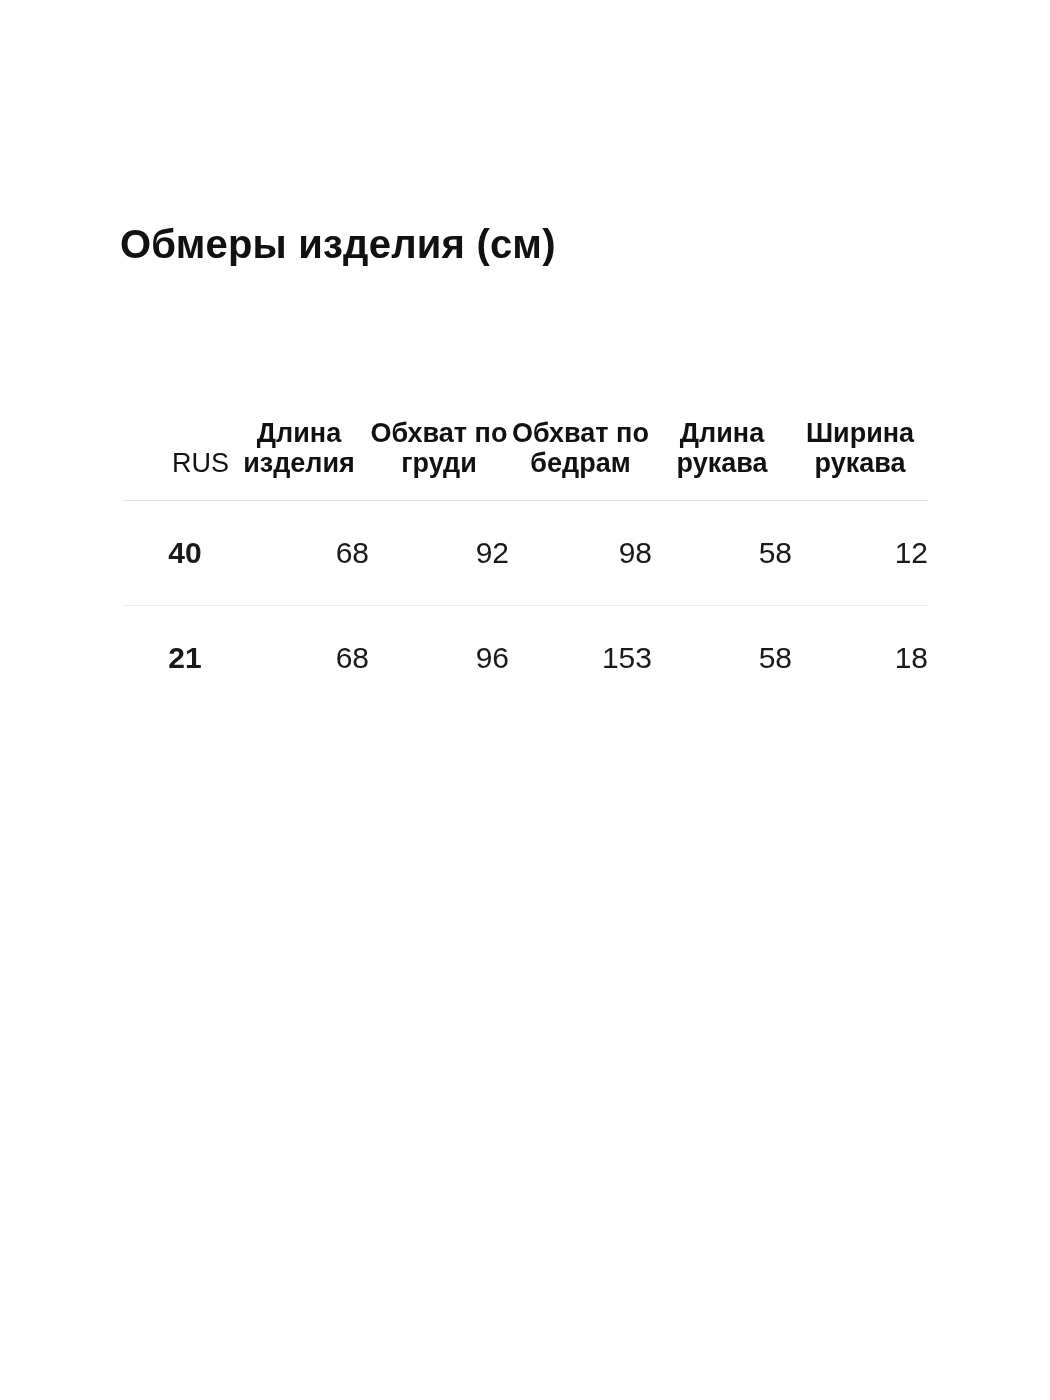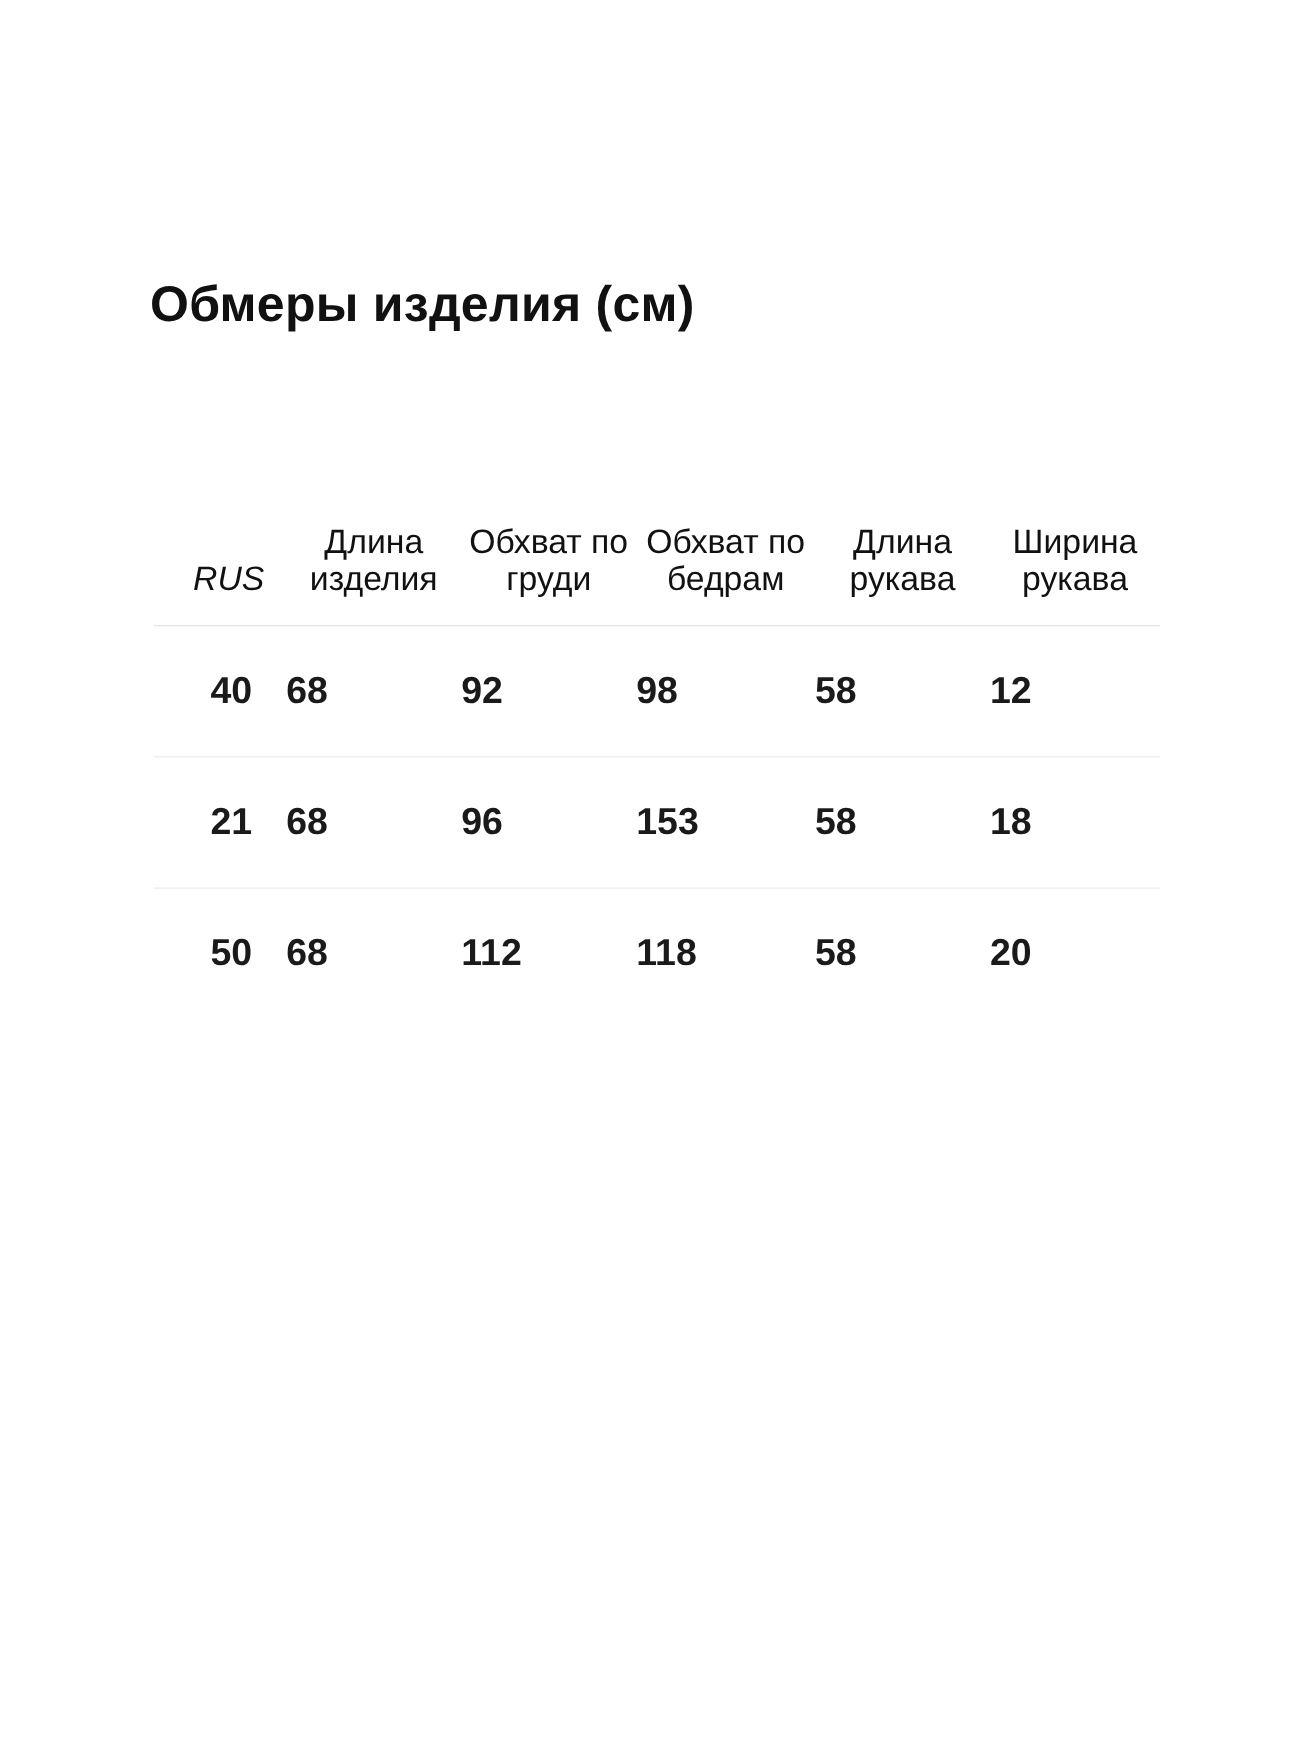--- a/index.html
+++ b/index.html
@@ -50,43 +50,42 @@
 
   table.size-table col.c0 { width: 106px; }
   table.size-table col.c1 { width: 140px; }
   table.size-table col.c2 { width: 140px; }
   table.size-table col.c3 { width: 143px; }
   table.size-table col.c4 { width: 140px; }
   table.size-table col.c5 { width: 136px; }
 
   table.size-table thead th {
     font-size: 27px;
-    font-weight: normal;
+    font-weight: bold;
     color: #111111;
     text-align: center;
     vertical-align: bottom;
     padding: 0 0 22px 0;
     line-height: 1.12;
     border-bottom: 1px solid #e3e3e3;
   }
   table.size-table thead th.first-col {
-    text-align: center;
+    text-align: right;
     padding-left: 14px;
     font-weight: normal;
-    font-style: italic;
   }
 
   table.size-table tbody td {
     font-size: 30px;
-    text-align: left;
+    text-align: right;
     color: #1a1a1a;
     height: 104px;
     padding: 0;
     border-bottom: 1px solid #ececec;
-    font-weight: bold;
+    font-weight: normal;
   }
   table.size-table tbody tr:last-child td {
     border-bottom: none;
   }
   table.size-table tbody td.first-col {
     font-weight: bold;
     text-align: center;
     padding-left: 18px;
   }
 </style>
@@ -127,25 +126,17 @@
           <td>12</td>
         </tr>
         <tr>
           <td class="first-col">21</td>
           <td>68</td>
           <td>96</td>
           <td>153</td>
           <td>58</td>
           <td>18</td>
         </tr>
-        <tr>
-          <td class="first-col">50</td>
-          <td>68</td>
-          <td>112</td>
-          <td>118</td>
-          <td>58</td>
-          <td>20</td>
-        </tr>
       </tbody>
     </table>
   </div>
 
 </div>
 
 </body></html>

